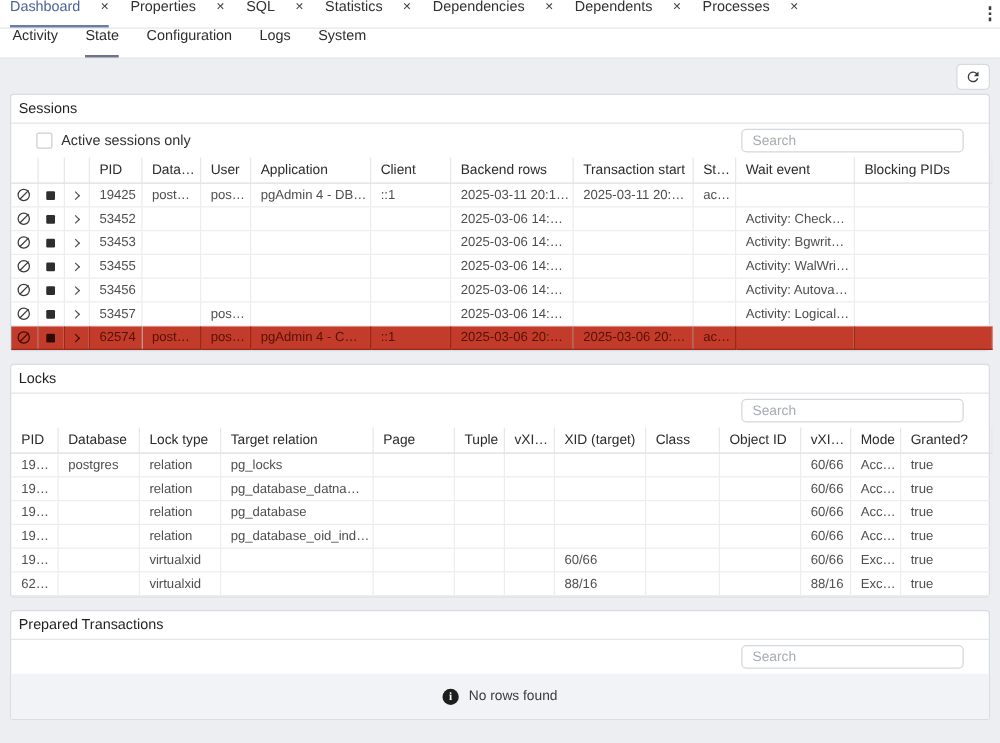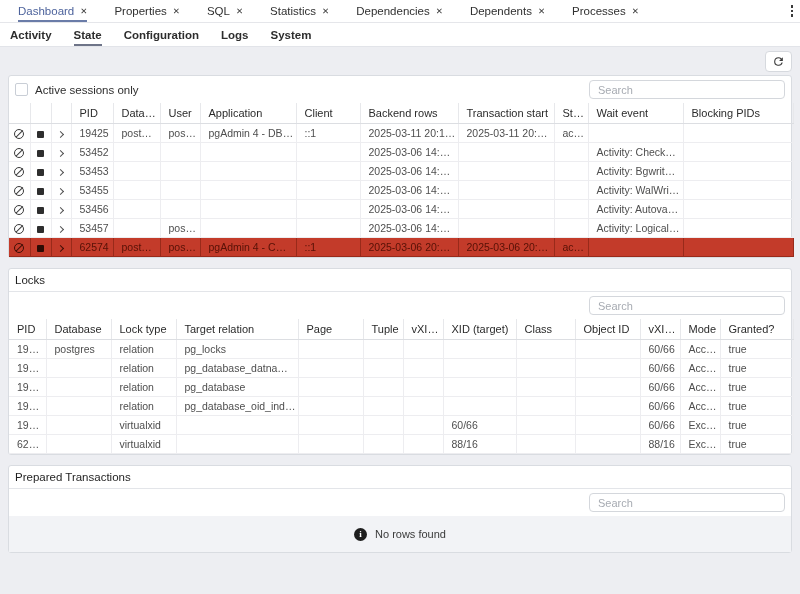--- a/index.html
+++ b/index.html
@@ -7,46 +7,46 @@
   body {
     background:#edeef2;
     font-family:"Liberation Sans", sans-serif;
     font-size:12px; color:#333;
   }
   
   .tabbar {
     display:flex; align-items:center; height:23px; background:#fff;
     padding-left:8px; gap:17px; border-bottom:1px solid #e5e6ea; position:relative;
   }
-  .tab { display:flex; align-items:center; gap:6px; height:100%; cursor:default;margin-left:10px; }
+  .tab { display:flex; gap:16px; height:100%; cursor:default; }
   .tab .label { font-size:11.5px; color:#303030; }
   .tab.active .label { color:#4d639c; }
   .tab.active { box-shadow: inset 0 -2px 0 #6a7ca8; }
   .tab .close { font-size:8.5px; color:#3a3a3a; line-height:1; padding-top:1px; }
   .kebab { position:absolute; right:7px; top:5px; display:flex; flex-direction:column; gap:2px; cursor:pointer; }
   .kebab i { width:2.5px; height:2.5px; background:#3a3a3a; display:block; }
   
   .subtabbar {
     display:flex; align-items:center; height:24px; background:#fff;
     padding-left:10px; gap:22px; border-bottom:1px solid #e2e4e9;
   }
-  .subtab { font-size:11.5px; color:#2d2d2d; height:100%; display:flex; align-items:center; cursor:default;font-weight:bold; }
+  .subtab { font-size:11.5px; color:#2d2d2d; height:100%; display:flex; align-items:flex-start; cursor:default; }
   .subtab.active { box-shadow: inset 0 -2px 0 #6e7488; }
   
   .content { padding:4px 8px 0 8px; }
   .toolbar { display:flex; justify-content:flex-end; height:24px; }
   .btn-refresh {
     width:27px; height:21px; background:#fff; border:1px solid #d6d9de; border-radius:4px;
     display:flex; align-items:center; justify-content:center; cursor:pointer;
   }
   .panel { background:#fff; border:1px solid #d9dce1; border-radius:3px; margin-bottom:10px; }
   .panel-title { font-size:11.5px; color:#1f1f1f; padding:5px 6px; border-bottom:1px solid #e3e5e9; }
-  .panel-controls { display:flex; align-items:center; padding:4px 6px; }
+  .panel-controls { display:flex; align-items:center; padding:4px 20px; }
   .search {
-    margin-left:auto; width:196px; height:19px; border:1px solid #d4d7dc; border-radius:4px;
+    margin-left:auto; width:178px; height:19px; border:1px solid #d4d7dc; border-radius:4px;
     font-size:11px; padding:1px 8px; color:#333; outline:none;
     font-family:"Liberation Sans", sans-serif;
   }
   .search::placeholder { color:#a7abb2; }
   .checkbox { width:13px; height:13px; border:1.5px solid #c9ced6; border-radius:2px; background:#fff; display:inline-block; cursor:pointer; flex:none; }
   .checkbox-label { font-size:11.5px; color:#2f2f2f; margin-left:7px; }
   
   table { width:100%; border-collapse:collapse; table-layout:fixed; }
   th {
     font-weight:400; text-align:left; color:#2b2b2b; font-size:11px;
@@ -139,20 +139,21 @@
 <main class="content">
   <div class="toolbar">
     <button class="btn-refresh">
       <svg width="13" height="13" viewBox="0 0 24 24">
           <path fill="#3a3a3a" d="M17.65 6.35A7.95 7.95 0 0 0 12 4a8 8 0 1 0 7.73 10h-2.08A6 6 0 1 1 12 6c1.66 0 3.14.69 4.22 1.78L13 11h7V4l-2.35 2.35z"></path>
         </svg>
     </button>
   </div>
 
   <section class="panel">
+    <div class="panel-title">Sessions</div>
     <div class="panel-controls">
       <span class="checkbox"></span>
       <span class="checkbox-label">Active sessions only</span>
       <input class="search" type="text" placeholder="Search" style="">
     </div>
     <table>
         <colgroup>
           <col style="width: 21px;">
           <col style="width: 21px;">
           <col style="width: 20px;">

